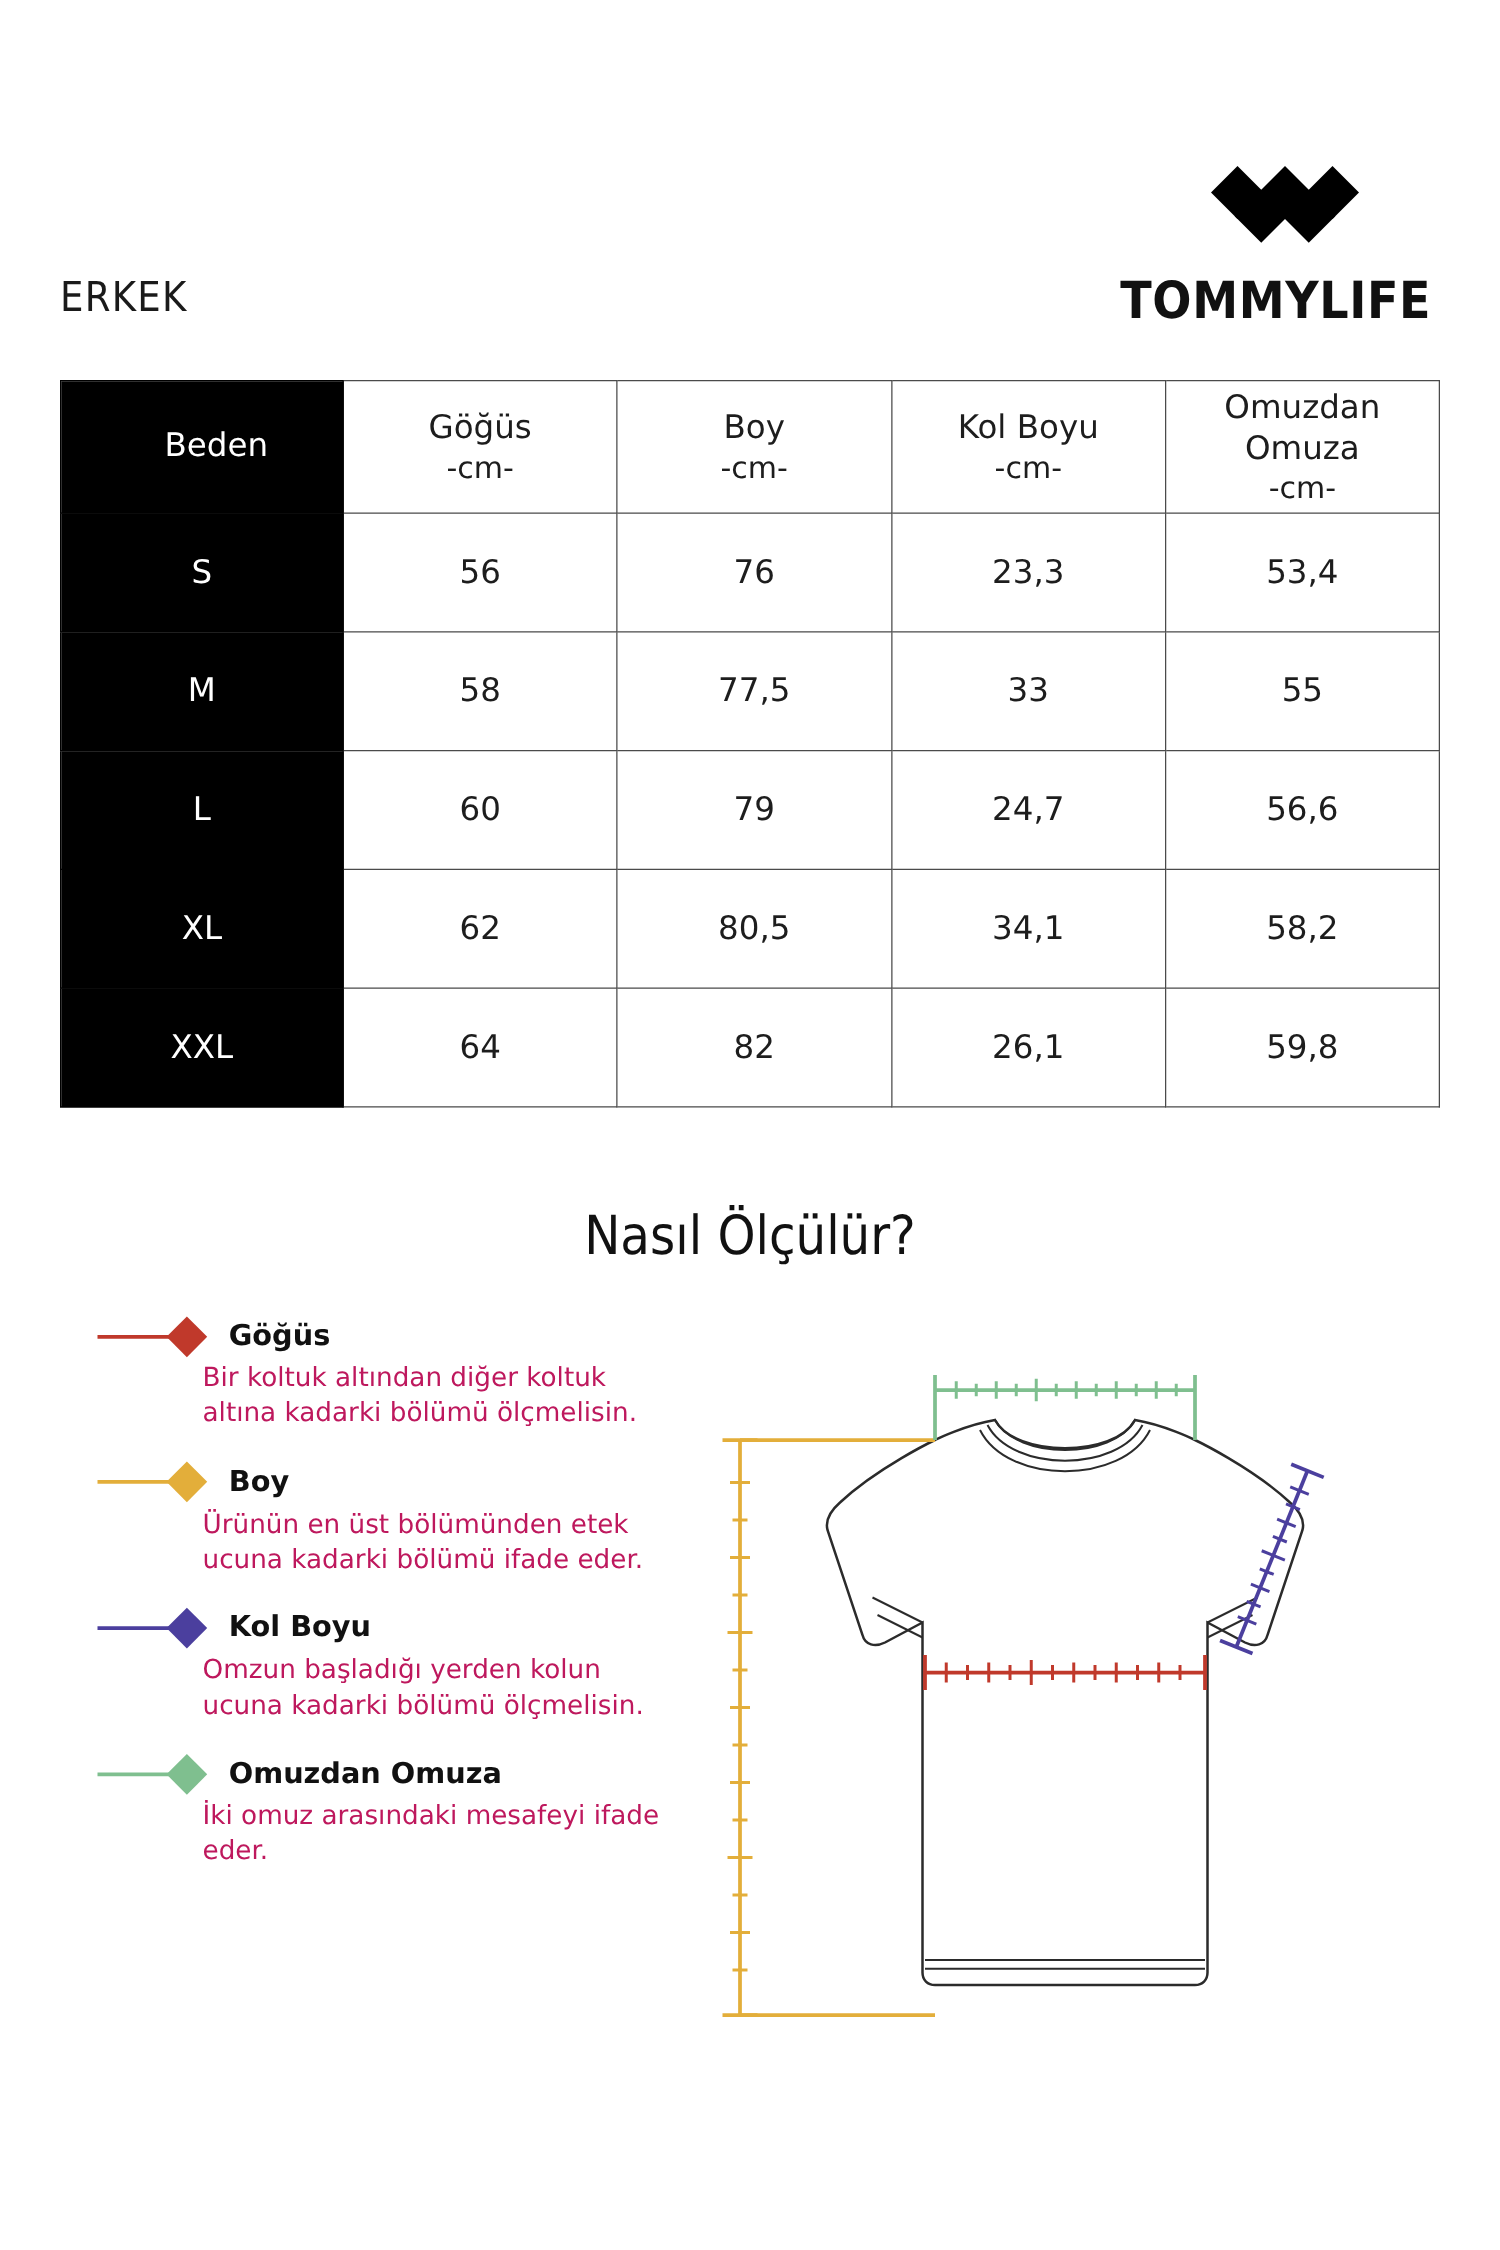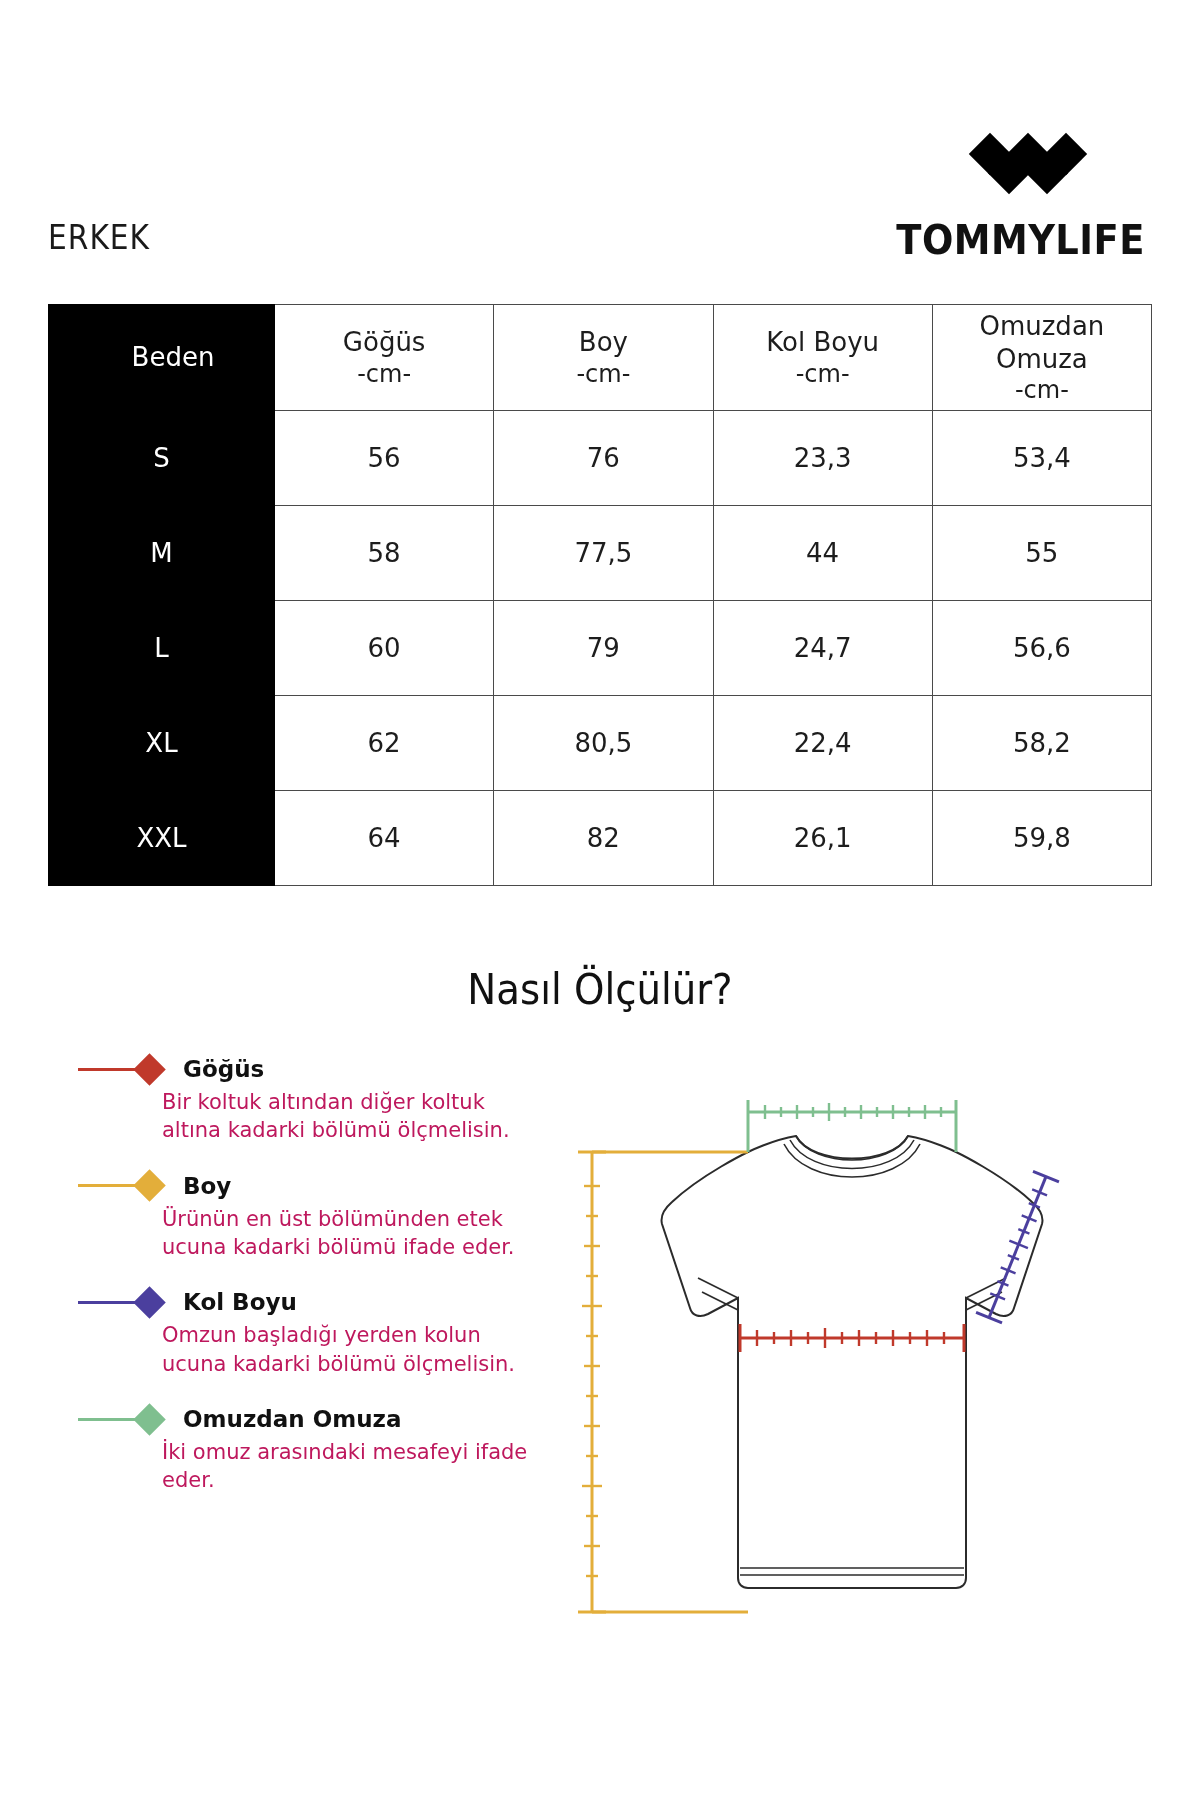--- a/index.html
+++ b/index.html
@@ -189,35 +189,35 @@
           <td class="size-cell">S</td>
           <td>56</td>
           <td>76</td>
           <td>23,3</td>
           <td>53,4</td>
         </tr>
         <tr>
           <td class="size-cell">M</td>
           <td>58</td>
           <td>77,5</td>
-          <td>44</td>
+          <td>33</td>
           <td>55</td>
         </tr>
         <tr>
           <td class="size-cell">L</td>
           <td>60</td>
           <td>79</td>
           <td>24,7</td>
           <td>56,6</td>
         </tr>
         <tr>
           <td class="size-cell">XL</td>
           <td>62</td>
           <td>80,5</td>
-          <td>22,4</td>
+          <td>34,1</td>
           <td>58,2</td>
         </tr>
         <tr>
           <td class="size-cell">XXL</td>
           <td>64</td>
           <td>82</td>
           <td>26,1</td>
           <td>59,8</td>
         </tr>
       </tbody>

